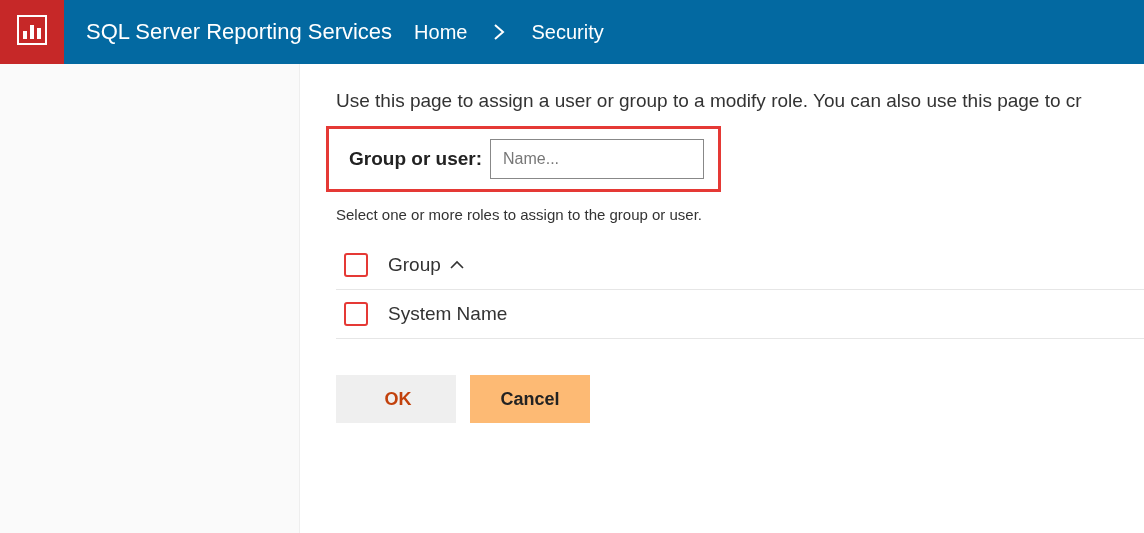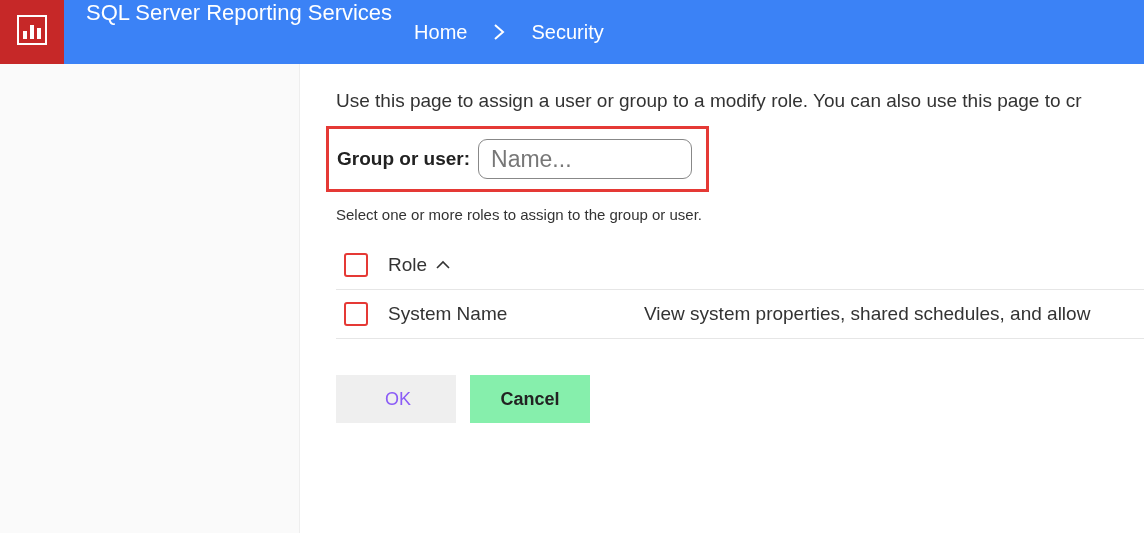--- a/index.html
+++ b/index.html
@@ -6,22 +6,23 @@
     body {
       font-family: "Segoe UI", Arial, sans-serif;
       background: #ffffff;
       color: #333;
       width: 1144px;
       height: 533px;
       overflow: hidden;
     }
     .topbar {
       height: 64px;
-      background: #3b82f6;
-      display: flex;
+      background: #0369a1;
+      display: flex;
+      align-items: center;
       color: #fff;
     }
     .logo-tile {
       width: 64px;
       height: 64px;
       background: #c62828;
       display: flex;
       align-items: center;
       justify-content: center;
       flex-shrink: 0;
@@ -66,38 +67,38 @@
     .intro {
       font-size: 19px;
       color: #333;
       margin-bottom: 14px;
       white-space: nowrap;
     }
     .highlight-box {
       border: 3px solid #e53935;
       display: inline-flex;
       align-items: center;
-      padding: 10px 14px 10px 8px;
+      padding: 10px 14px 10px 20px;
       margin-left: -10px;
       margin-bottom: 14px;
     }
     .gu-label {
       font-weight: 700;
       font-size: 19px;
       color: #222;
       margin-right: 8px;
       white-space: nowrap;
     }
     .name-input {
       width: 214px;
       height: 40px;
-      font-size: 23px;
+      font-size: 16px;
       padding: 6px 12px;
       border: 1px solid #888;
-      border-radius: 9px;
+      border-radius: 0;
       background: #fff;
       color: #15803d;
     }
     .name-input::placeholder { color: #777; }
     .select-roles-text {
       font-size: 15px;
       color: #333;
       margin-bottom: 18px;
     }
     .roles-table { width: 100%; }
@@ -140,26 +141,26 @@
       height: 48px;
       padding: 0 24px;
       min-width: 120px;
       font-size: 18px;
       border: none;
       cursor: pointer;
       font-family: inherit;
     }
     .btn-ok {
       background: #efefef;
-      color: #8b5cf6;
-      font-weight: 400;
+      color: #c2410c;
+      font-weight: 700;
       padding-left: 28px;
     }
     .btn-cancel {
-      background: #86efac;
+      background: #fdba74;
       color: #222;
       font-weight: 700;
     }
   </style>
 </head>
 <body>
 
 <div class="topbar">
   <div class="logo-tile">
     <span>
@@ -195,36 +196,35 @@
     </div>
 
     <div class="select-roles-text">Select one or more roles to assign to the group or user.</div>
 
     <div class="roles-table">
       <div class="roles-header">
         <div class="col-check">
           <span class="chk"></span>
         </div>
         <div class="col-role">
-          <span>Role</span>
+          <span>Group</span>
           <span class="sort-caret">
             <svg width="14" height="10" viewBox="0 0 14 10">
                 <path d="M1 8 L7 2 L13 8" fill="none" stroke="#333" stroke-width="1.6"></path>
               </svg>
           </span>
         </div>
       </div>
 
 
       <div class="roles-row">
         <div class="col-check">
           <span class="chk"></span>
         </div>
         <div class="col-role">System Name</div>
-        <div class="col-desc">View system properties, shared schedules, and allow</div>
       </div>
     </div>
 
     <div class="actions">
       <button class="btn btn-ok">OK</button>
       <button class="btn btn-cancel">Cancel</button>
     </div>
   </div>
 </div>
 

